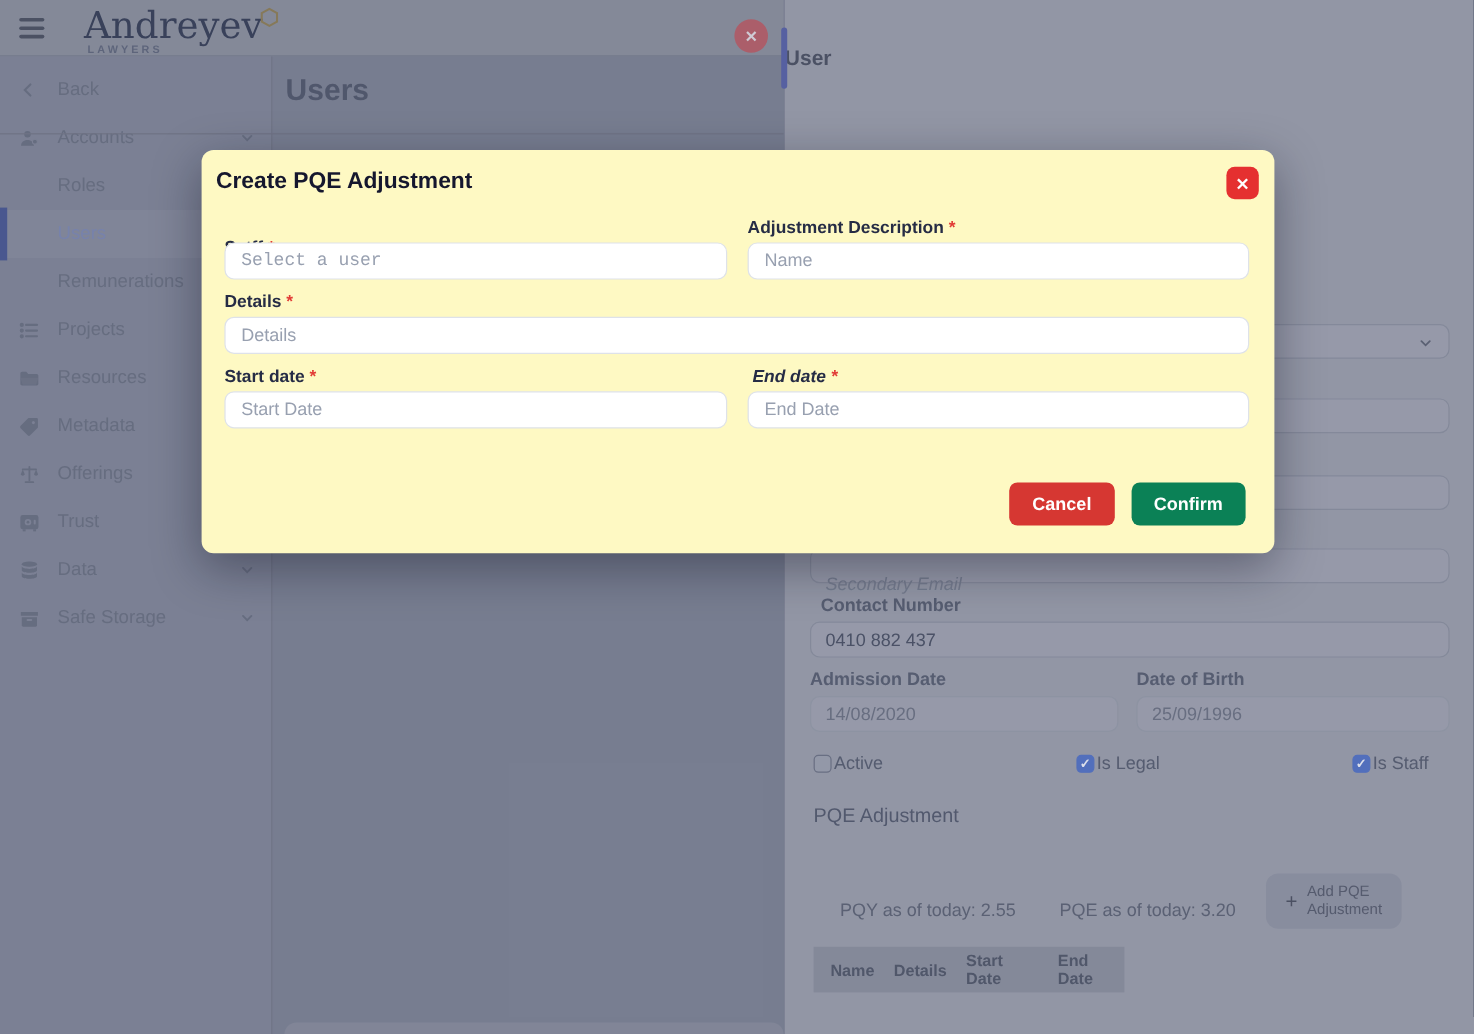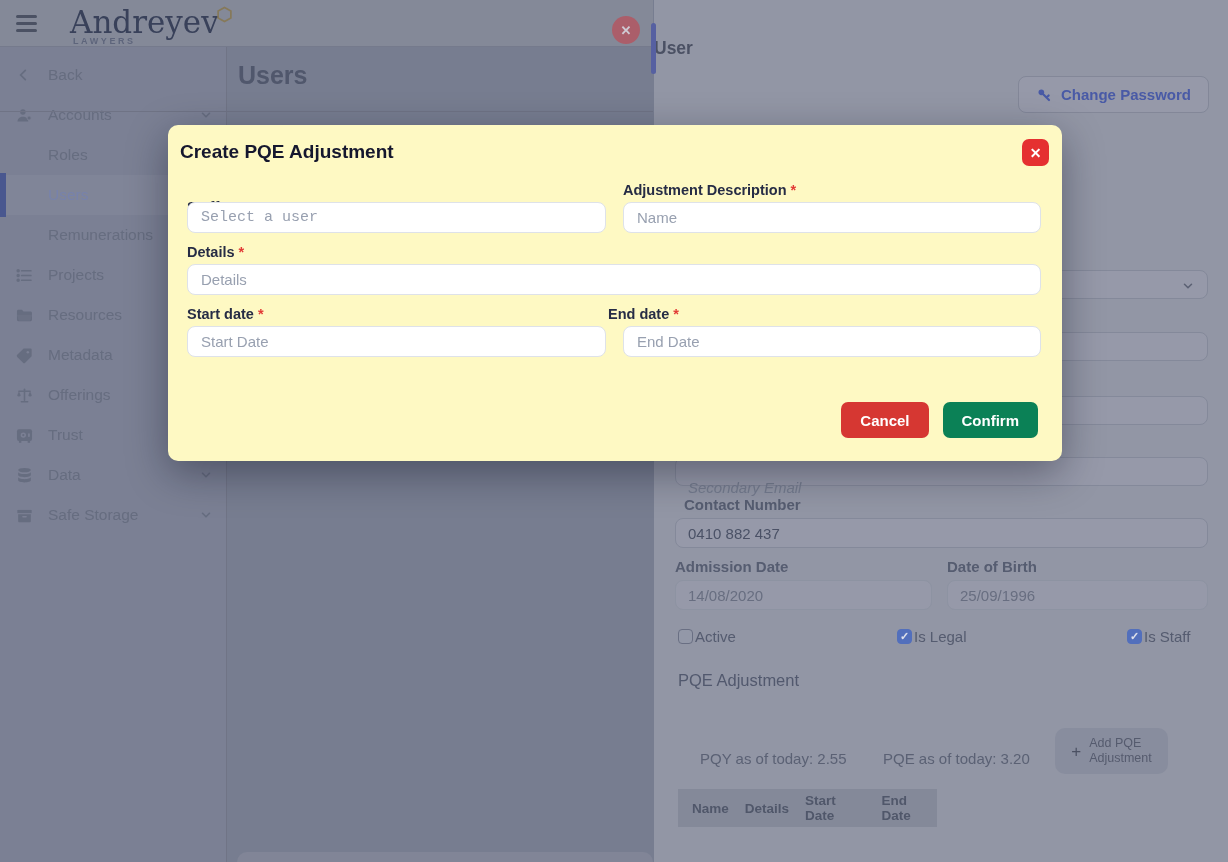--- a/index.html
+++ b/index.html
@@ -253,29 +253,20 @@
     <div class="mid-divider"></div>
     <div class="mid-bottom"></div>
   </div>
 
   <div class="panel-close"></div>
   <div class="v-thumb"></div>
 
   <div class="right">
     <div class="right-title">User</div>
 
-    <div class="btn-chpass">
-      <span>
-        <svg width="16" height="16" viewBox="0 0 24 24" fill="none" stroke="currentColor" stroke-width="3.2" stroke-linecap="round">
-            <circle cx="8" cy="8" r="4.2" fill="currentColor" stroke="none"></circle>
-            <path d="M10.8 10.8 19.5 19.5 M15.8 15.8l3.2-3.2"></path>
-          </svg>
-      </span>
-      <span>Change Password</span>
-    </div>
 
     <div class="fld sel" style="top:270px;">
       <span class="sel-chev">
         <svg width="14" height="14" viewBox="0 0 24 24" fill="none" stroke="#5f6578" stroke-width="2.6" stroke-linecap="round">
             <polyline points="6,9 12,15 18,9"></polyline>
           </svg>
       </span>
     </div>
     <div class="fld" style="top:332px;"><input style=""></div>
     <div class="fld" style="top:396px;"><input style=""></div>
@@ -357,21 +348,21 @@
       <input placeholder="Details" style="">
     </div>
 
     <div class="m-label" style="left:19px; top:181px;">
       <span>Start date</span><span class="req">*</span>
     </div>
     <div class="m-input" style="left:19px; top:201px; width:419px;">
       <input placeholder="Start Date" style="">
     </div>
 
-    <div class="m-label" style="left:440px; top:181px;">
+    <div class="m-label" style="left:459px; top:181px;font-style:italic;">
       <span>End date</span><span class="req">*</span>
     </div>
     <div class="m-input" style="left:455px; top:201px; width:418px;">
       <input placeholder="End Date" style="">
     </div>
 
     <div class="modal-actions">
       <button class="btn btn-cancel">Cancel</button>
       <button class="btn btn-confirm">Confirm</button>
     </div>

